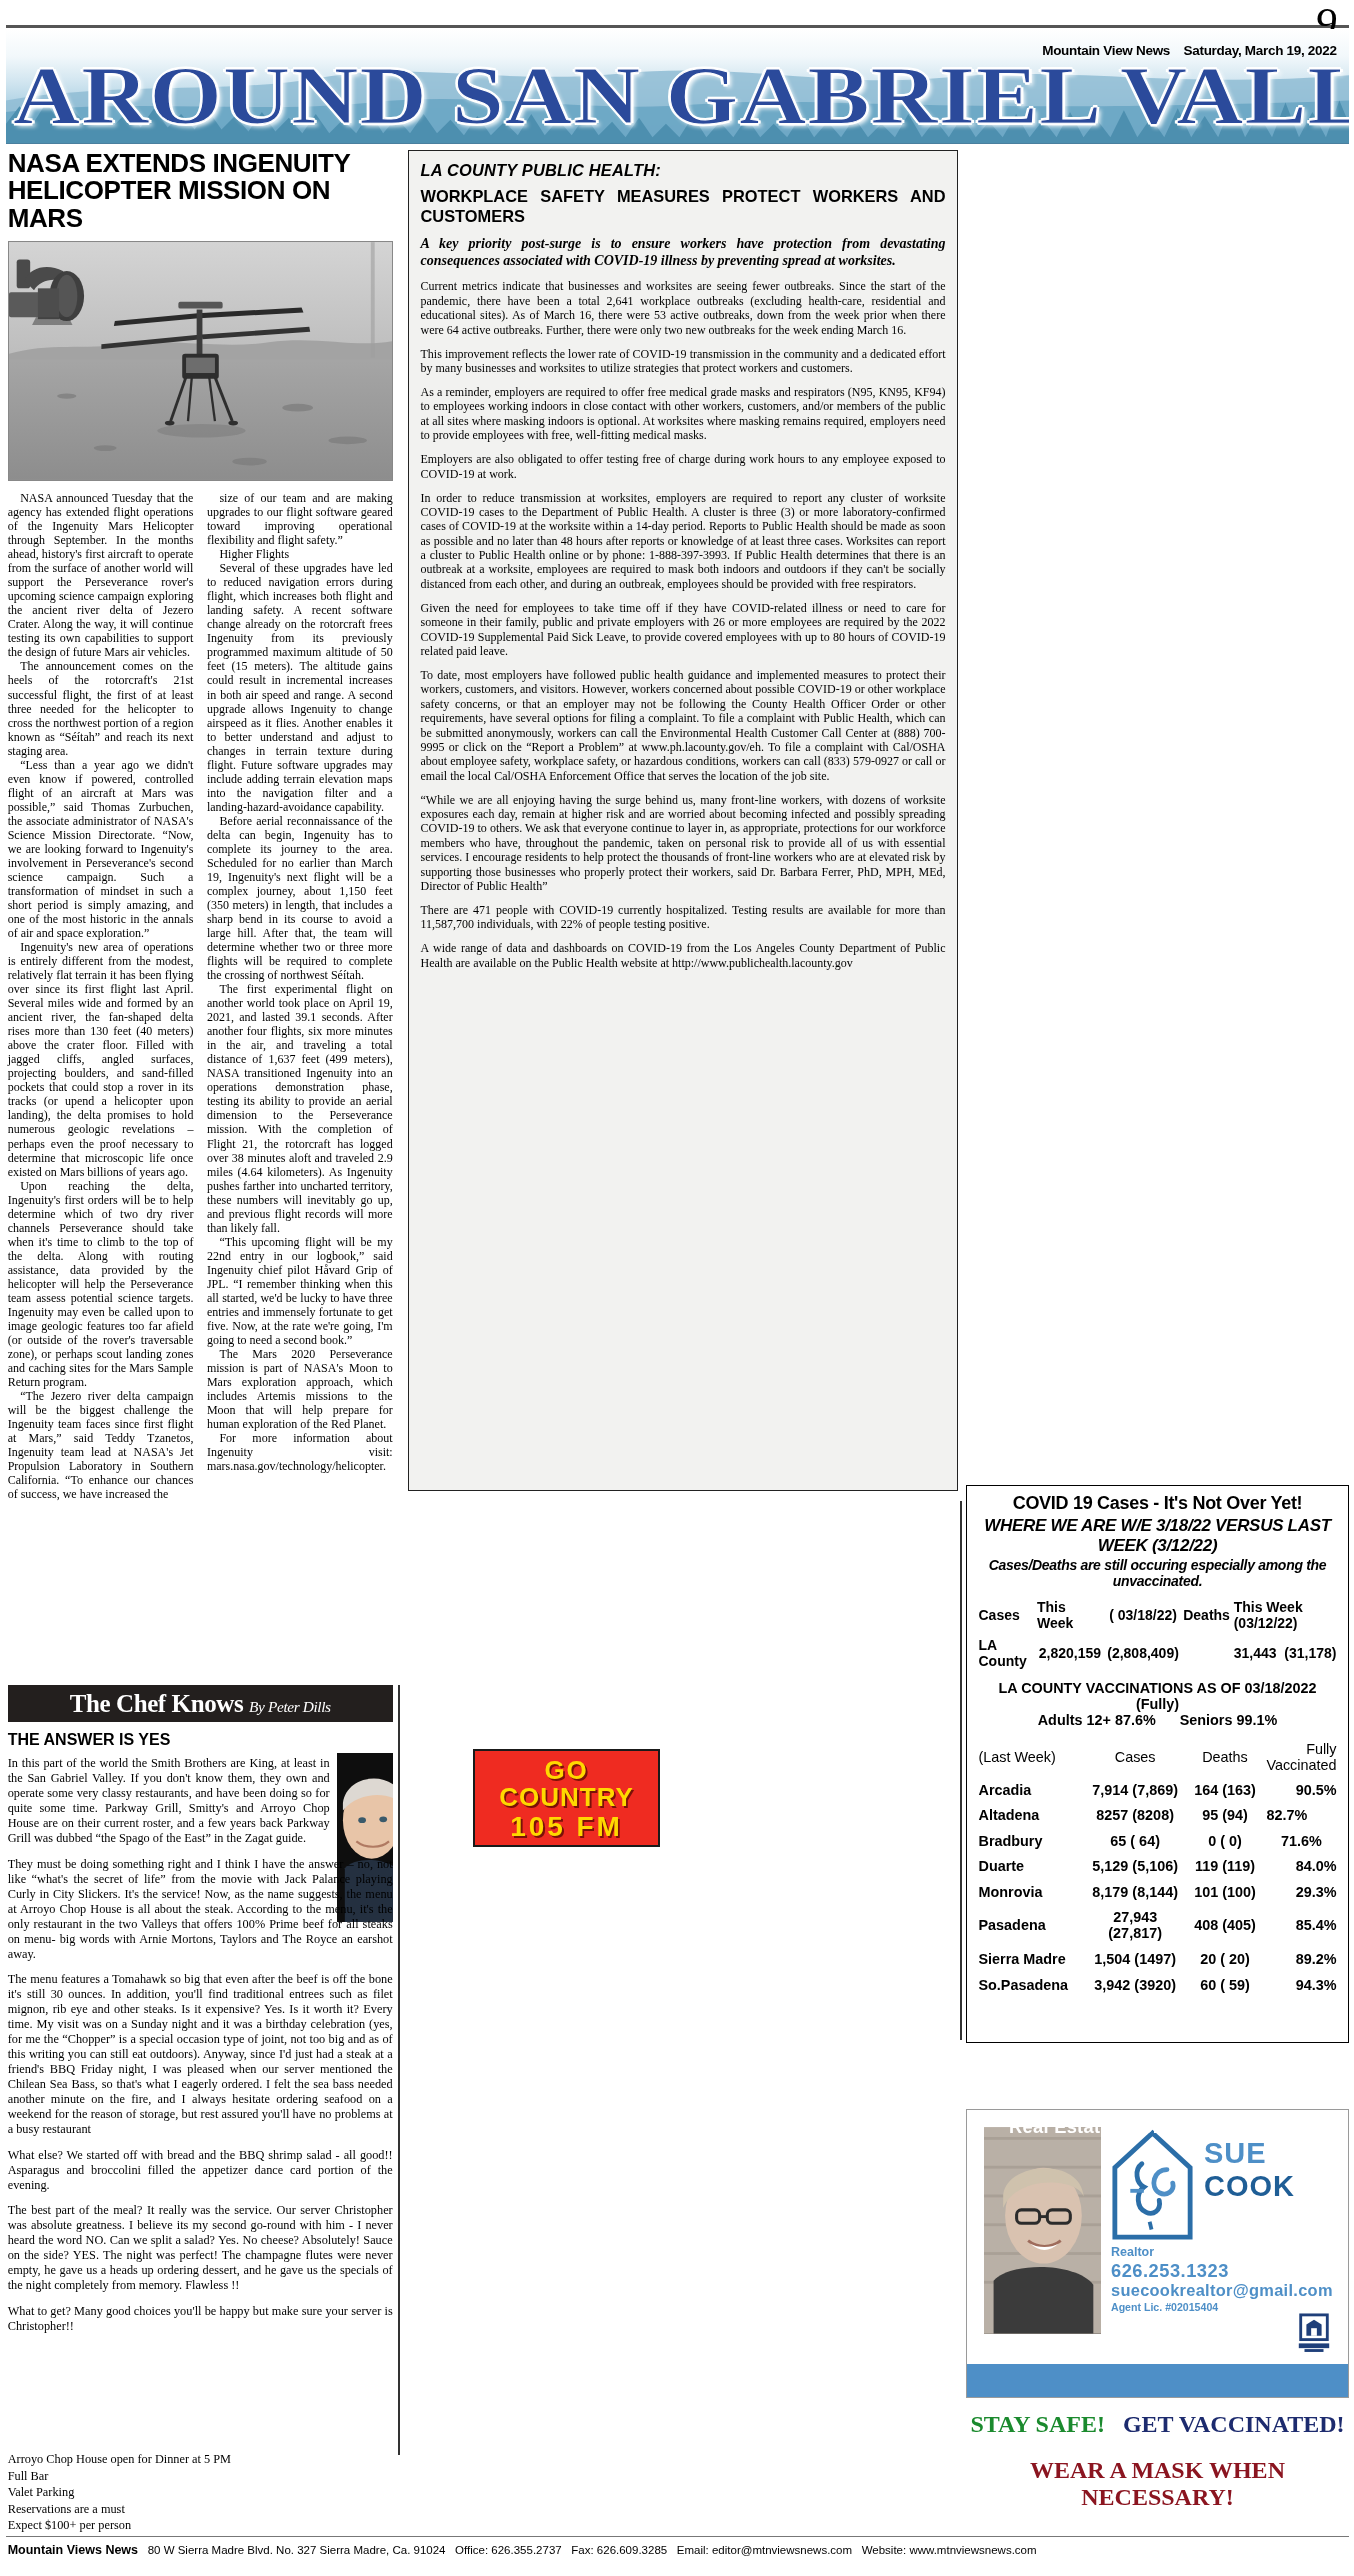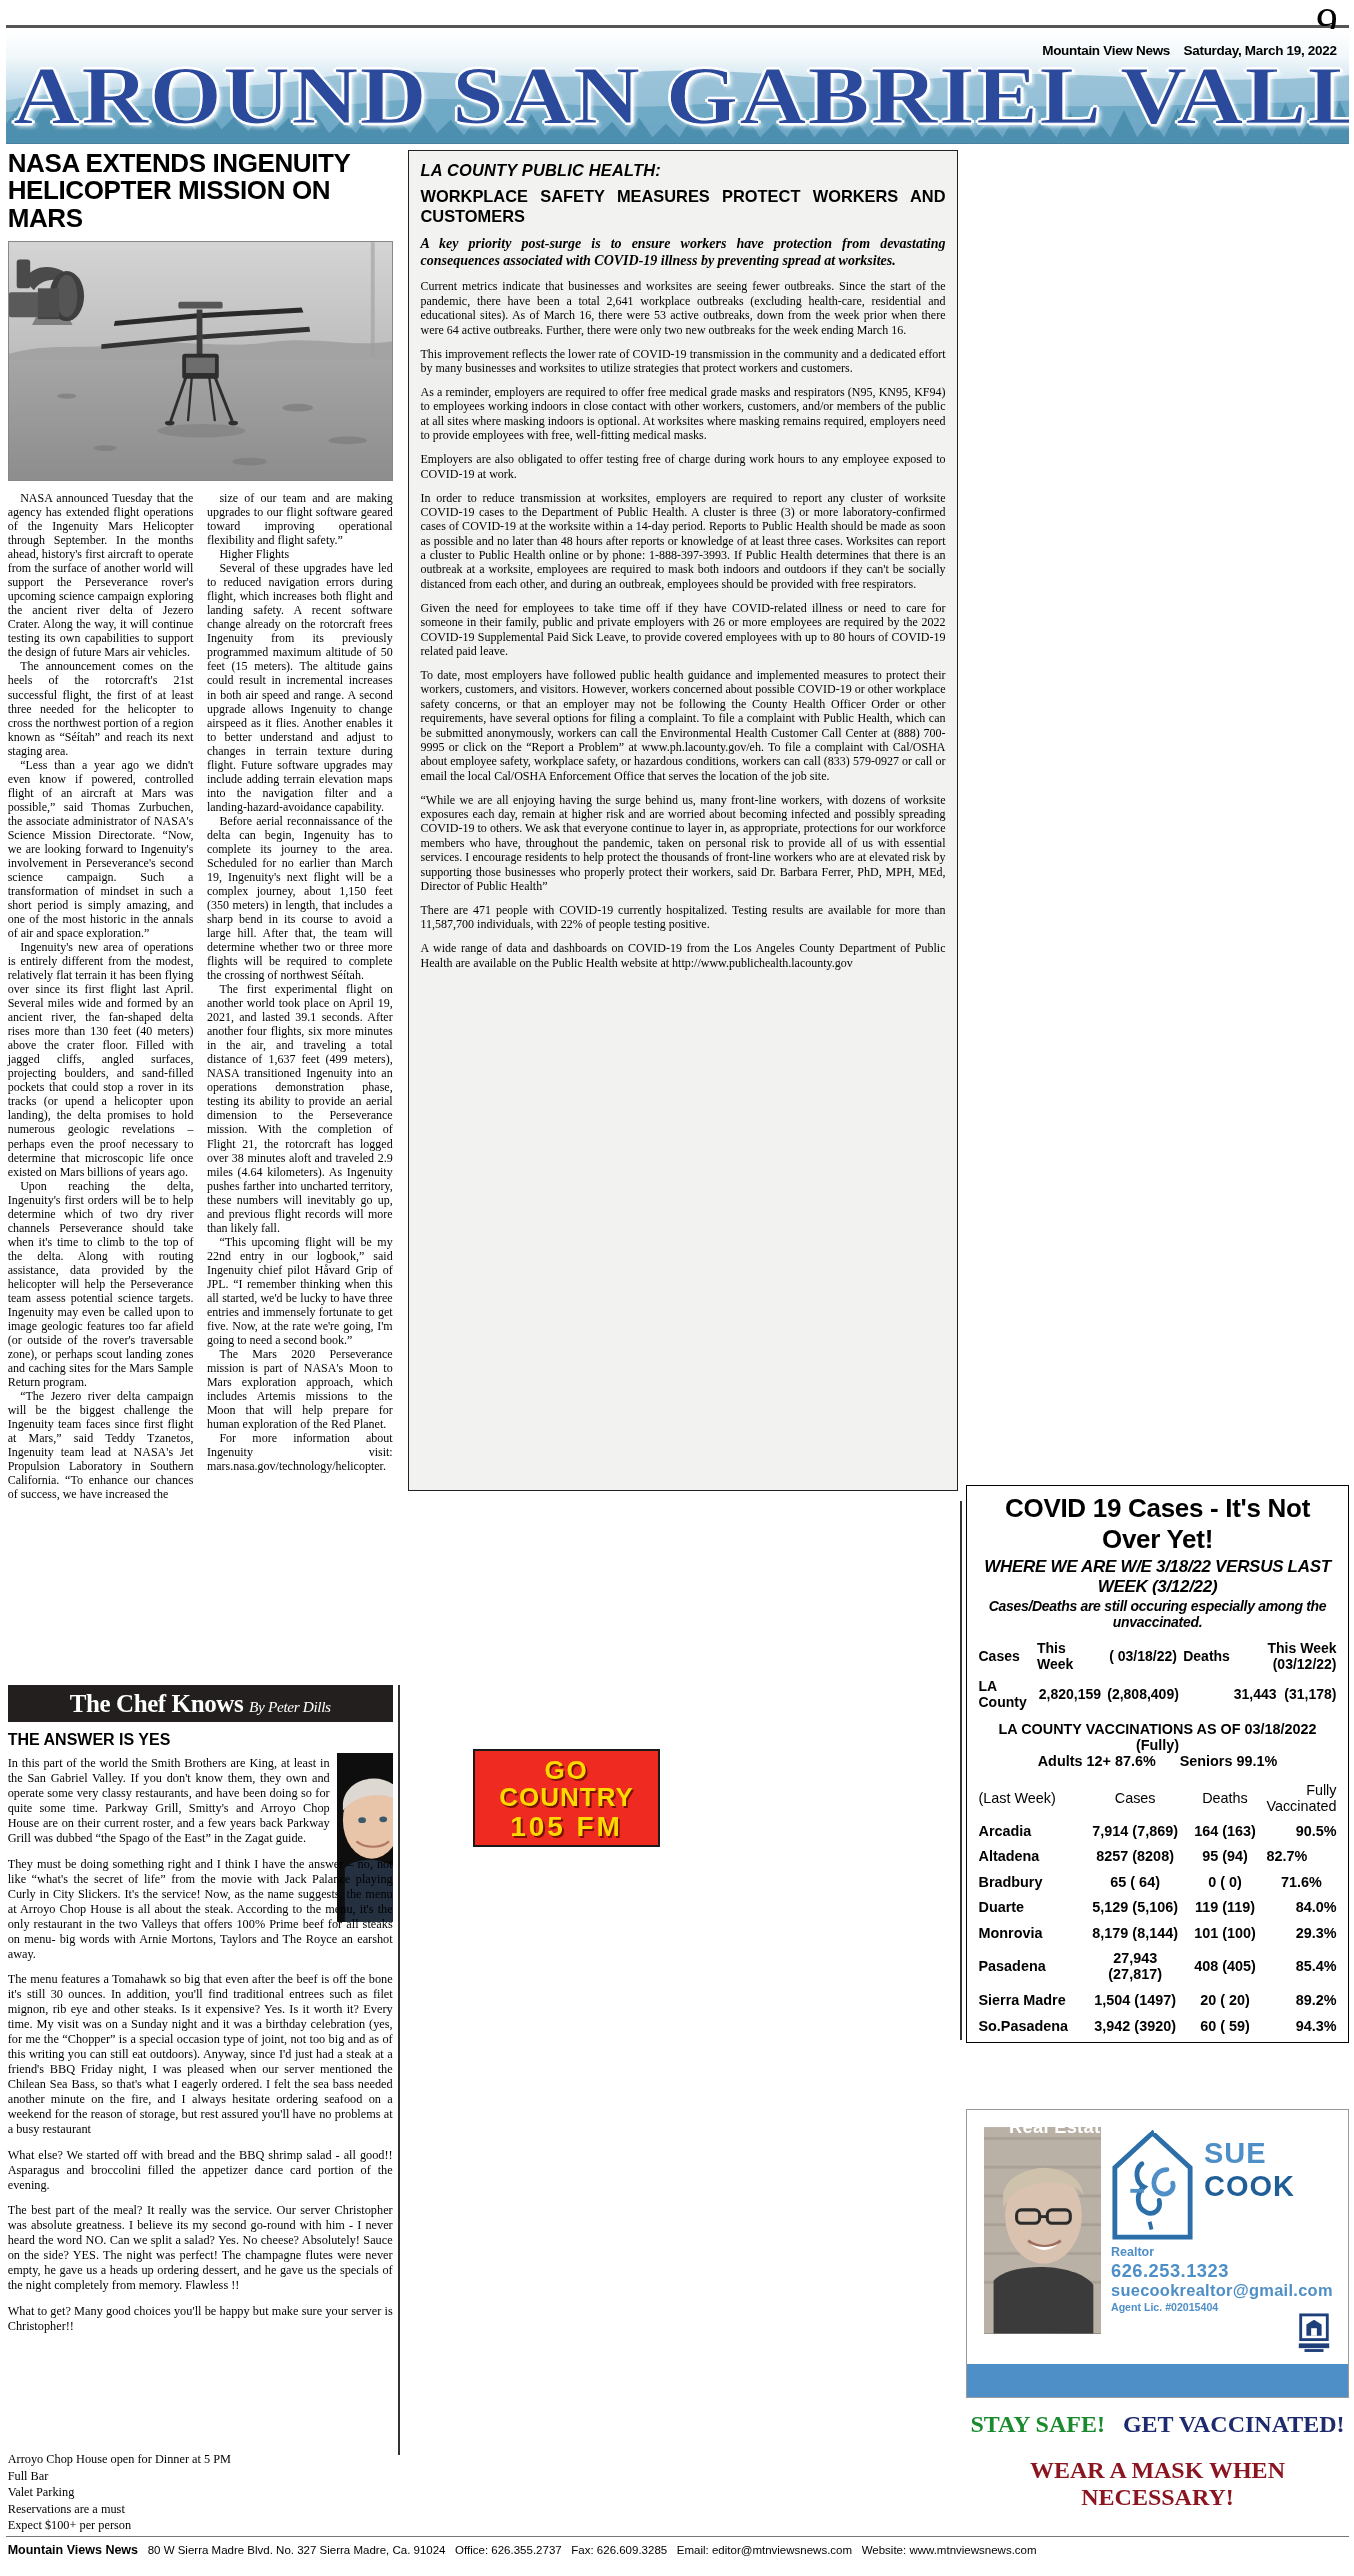--- a/index.html
+++ b/index.html
@@ -39,21 +39,21 @@
 
   
   .ph-box{position:absolute;left:408px;top:150px;width:550px;height:1341px;border:1.9px solid #222;background:#f2f2f0;box-sizing:border-box;padding:9.6px 11.5px;}
   .ph-kicker{font-family:"Liberation Sans",sans-serif;font-style:italic;font-weight:bold;font-size:16.4px;letter-spacing:0.2px;margin:0 0 7.7px 0;}
   .ph-head{font-family:"Liberation Sans",sans-serif;font-weight:bold;font-size:16.4px;line-height:1.2;margin:0 0 9.6px 0;text-align:justify;}
   .ph-lede{font-family:"Liberation Serif",serif;font-style:italic;font-weight:bold;font-size:14px;line-height:1.2;margin:0 0 9.6px 0;text-align:justify;}
   .ph-p{font-family:"Liberation Serif",serif;font-size:12px;line-height:1.2;text-align:justify;margin:0 0 9.6px 0;}
 
   
   .covid-box{position:absolute;left:966px;top:1485px;width:383px;height:558px;border:1.9px solid #000;box-sizing:border-box;}
-  .covid-title{font-family:"Liberation Sans",sans-serif;font-weight:bold;font-size:26px;text-align:center;margin:2.9px 0 0 0;letter-spacing:-0.3px;}
+  .covid-title{font-family:"Liberation Sans",sans-serif;font-weight:bold;font-size:18px;text-align:center;margin:2.9px 0 0 0;letter-spacing:-0.3px;}
   .covid-sub1{font-family:"Liberation Sans",sans-serif;font-weight:bold;font-style:italic;font-size:17px;text-align:center;margin:1.9px 0 0 0;letter-spacing:-0.3px;}
   .covid-sub2{font-family:"Liberation Sans",sans-serif;font-weight:bold;font-style:italic;font-size:14px;text-align:center;margin:1px 0 7.7px 0;letter-spacing:-0.3px;}
   .covid-tbl{width:100%;border-collapse:collapse;font-family:"Liberation Sans",sans-serif;font-weight:bold;font-size:14px;}
   .covid-tbl td{padding:2.9px 1.9px;}
   .vax-head{font-family:"Liberation Sans",sans-serif;font-weight:bold;font-size:14.4px;text-align:center;margin:7.7px 0 0 0;}
   .vax-sub{font-family:"Liberation Sans",sans-serif;font-weight:bold;font-size:14.4px;text-align:center;margin:0 0 9.6px 0;}
   .city-tbl{width:100%;border-collapse:collapse;font-family:"Liberation Sans",sans-serif;font-weight:bold;font-size:14.4px;}
   .city-tbl th{font-weight:normal;padding:3.8px 1.9px;}
   .city-tbl td{padding:4.8px 1.9px;}
 
@@ -231,21 +231,21 @@
       <div class="covid-sub1">WHERE WE ARE W/E 3/18/22 VERSUS LAST WEEK (3/12/22)</div>
       <div class="covid-sub2">Cases/Deaths are still occuring especially among the unvaccinated.</div>
 
       <table class="covid-tbl">
         <tbody>
             <tr>
           <td style="text-align:left;width:21%">Cases</td>
           <td style="width:22%">This Week</td>
           <td style="text-align:center;width:22%">( 03/18/22)</td>
           <td style="text-align:center;width:14%">Deaths</td>
-          <td style="text-align:right;width:21%">This Week (03/12/22)</td>
+          <td style="text-align:left;width:21%">This Week (03/12/22)</td>
         </tr>
         <tr>
           <td style="text-align:left">LA County</td>
           <td style="text-align:center">2,820,159</td>
           <td style="text-align:center">(2,808,409)</td>
           <td style="text-align:center"></td>
           <td style="text-align:right"><span>31,443</span>&nbsp;&nbsp;<span>(31,178)</span></td>
         </tr>
       </tbody>
         </table>

